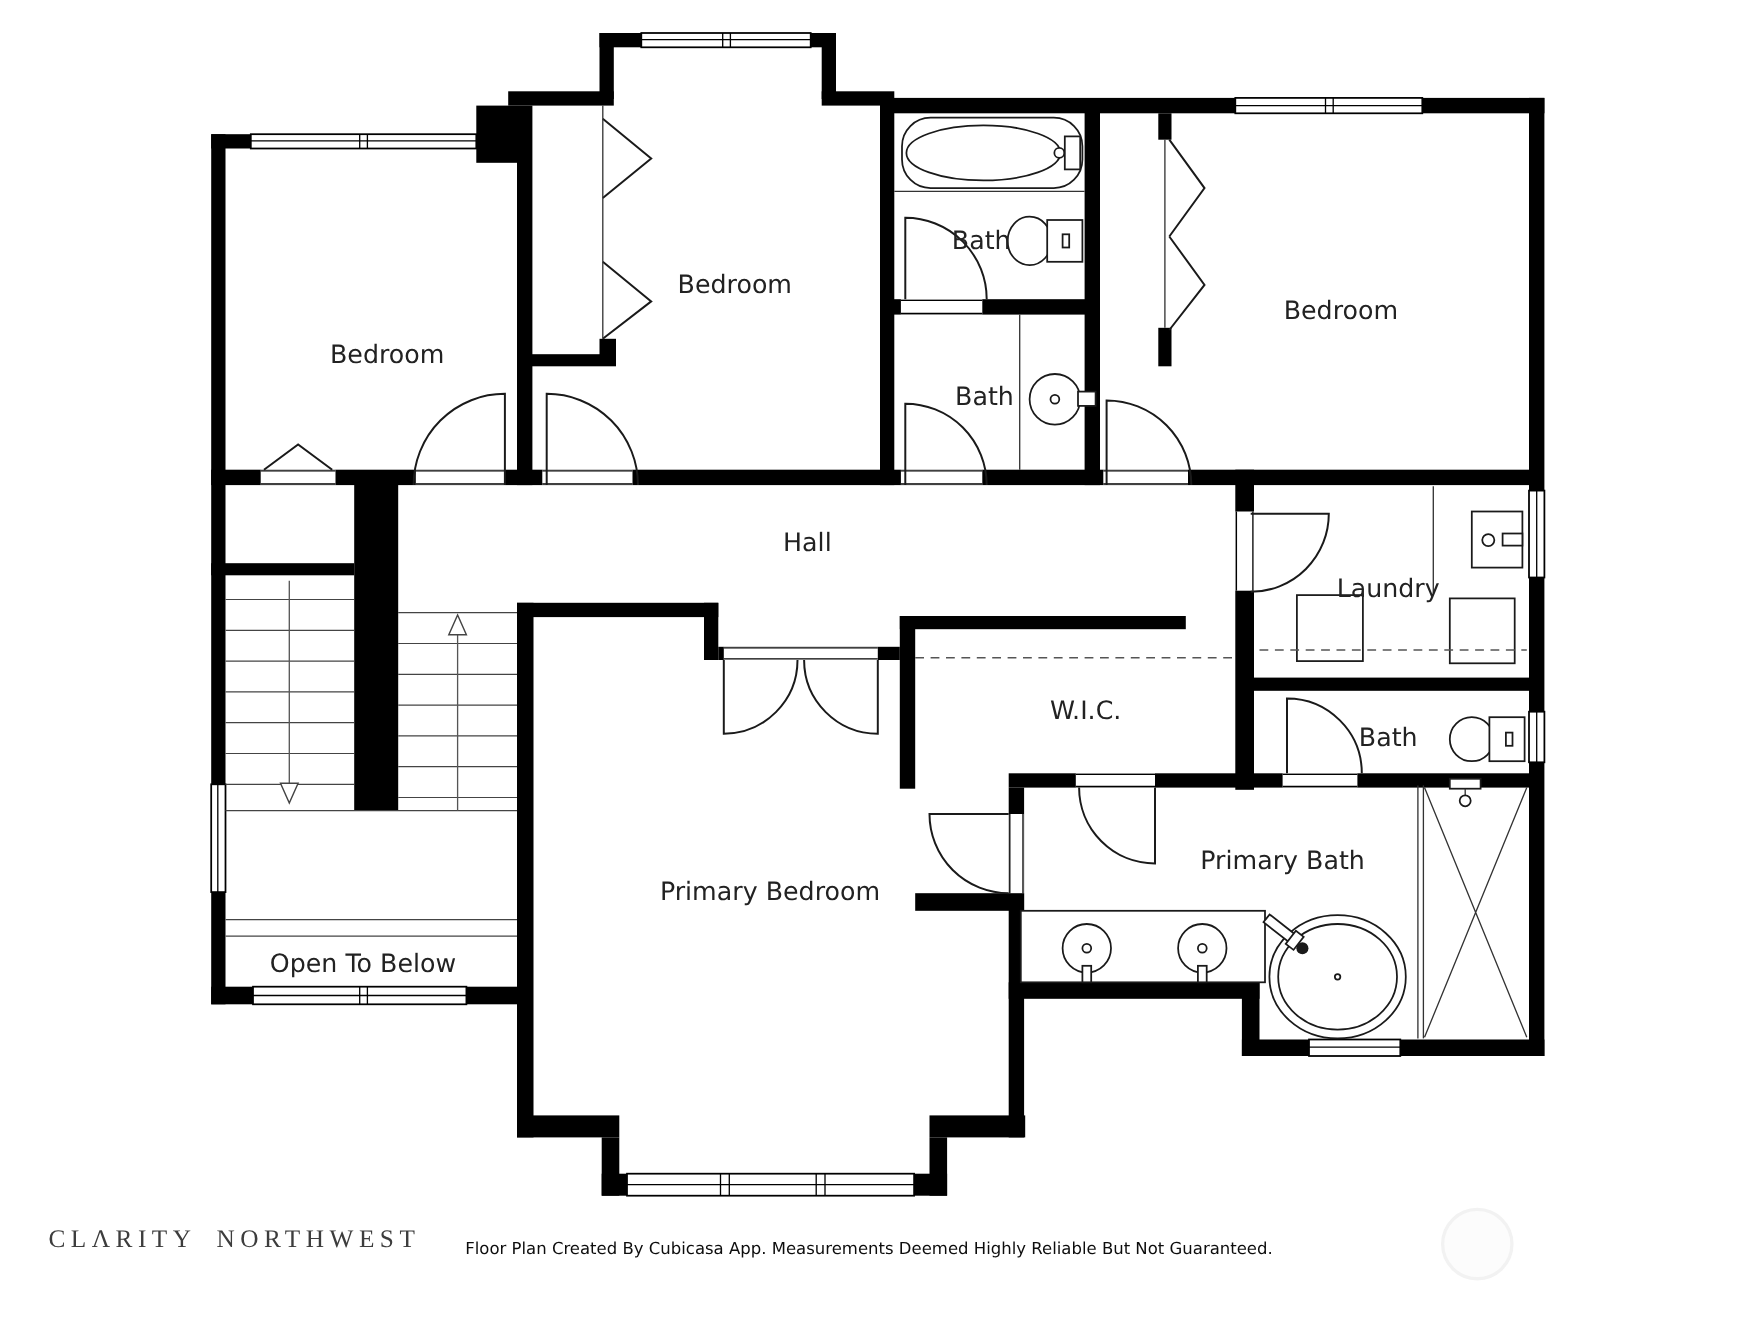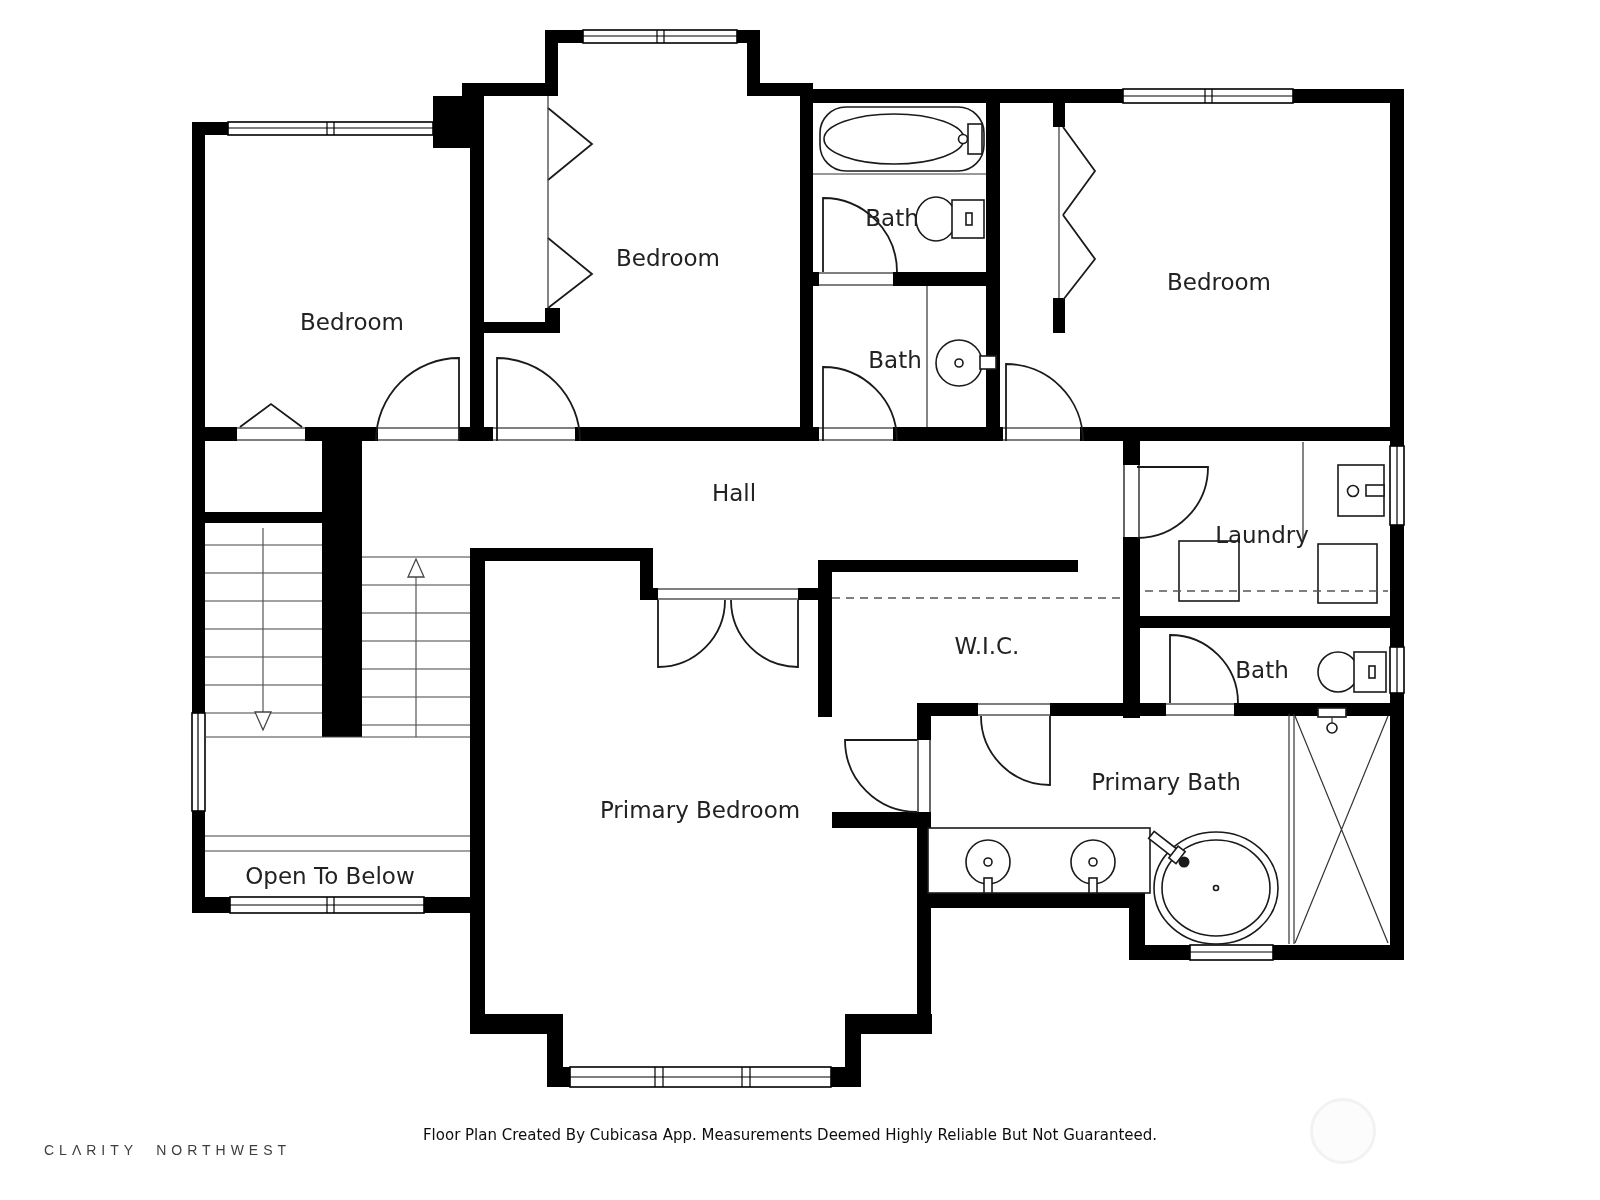--- a/index.html
+++ b/index.html
@@ -13,22 +13,22 @@
   .wline{stroke:#000;stroke-width:1.2;}
   .door{stroke:#1a1a1a;stroke-width:1.8;fill:none;}
   .fix{stroke:#1a1a1a;stroke-width:1.6;fill:#fff;}
   .thin{stroke:#333;stroke-width:1.2;fill:none;}
   .tread{stroke:#444;stroke-width:1.1;}
   .guide{stroke:#555;stroke-width:1.2;fill:none;}
   .arrowhead{fill:#fff;stroke:#444;stroke-width:1.3;}
   .dash{stroke:#555;stroke-width:1.4;stroke-dasharray:8 6;fill:none;}
   .lbl{font-family:"DejaVu Sans","Liberation Sans",sans-serif;font-size:23px;fill:#222;
        text-anchor:middle;}
-  #footer-logo{position:absolute;left:44px;top:1142px;font-family:Liberation Sans, sans-serif;
-       font-size:14px;letter-spacing:5px;color:#3d3d3d;white-space:nowrap;}
+  #footer-logo{position:absolute;left:44px;top:1114px;font-family:Liberation Serif, serif;
+       font-size:23px;letter-spacing:5px;color:#3d3d3d;white-space:nowrap;}
   #footer-logo .w1{margin-right:18px;}
   #footer-disclaimer{position:absolute;left:790px;top:1126px;transform:translateX(-50%);
        font-size:15px;color:#0d0d0d;white-space:nowrap;}
   #watermark{position:absolute;left:1310px;top:1098px;width:60px;height:60px;border-radius:50%;
        border:3px solid #f2f2f2;background:#fcfcfc;}
 </style>
 </head>
 <body>
 
 <div id="stage">

